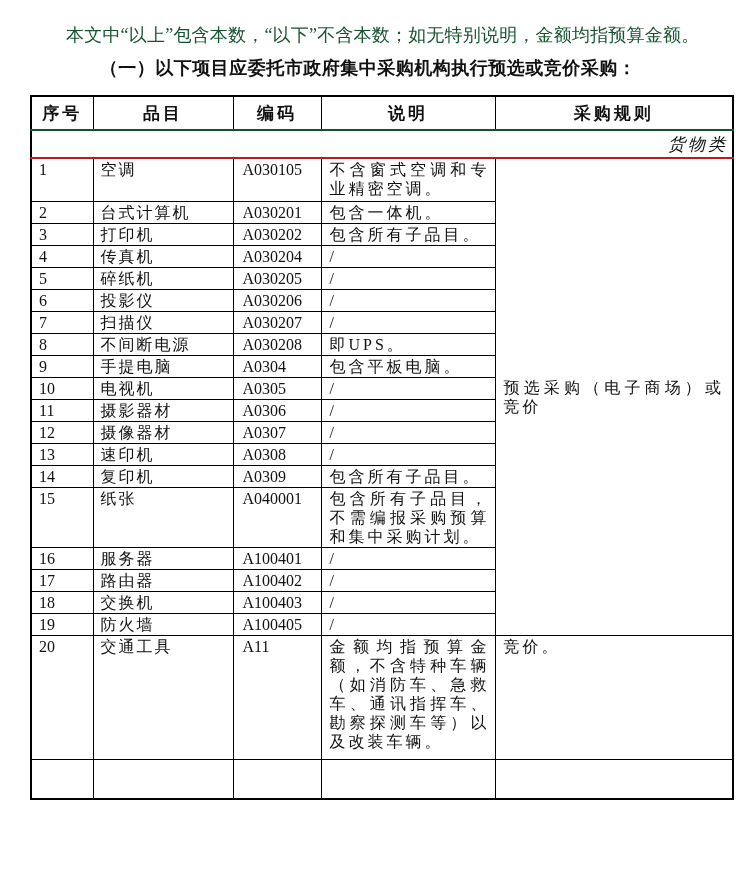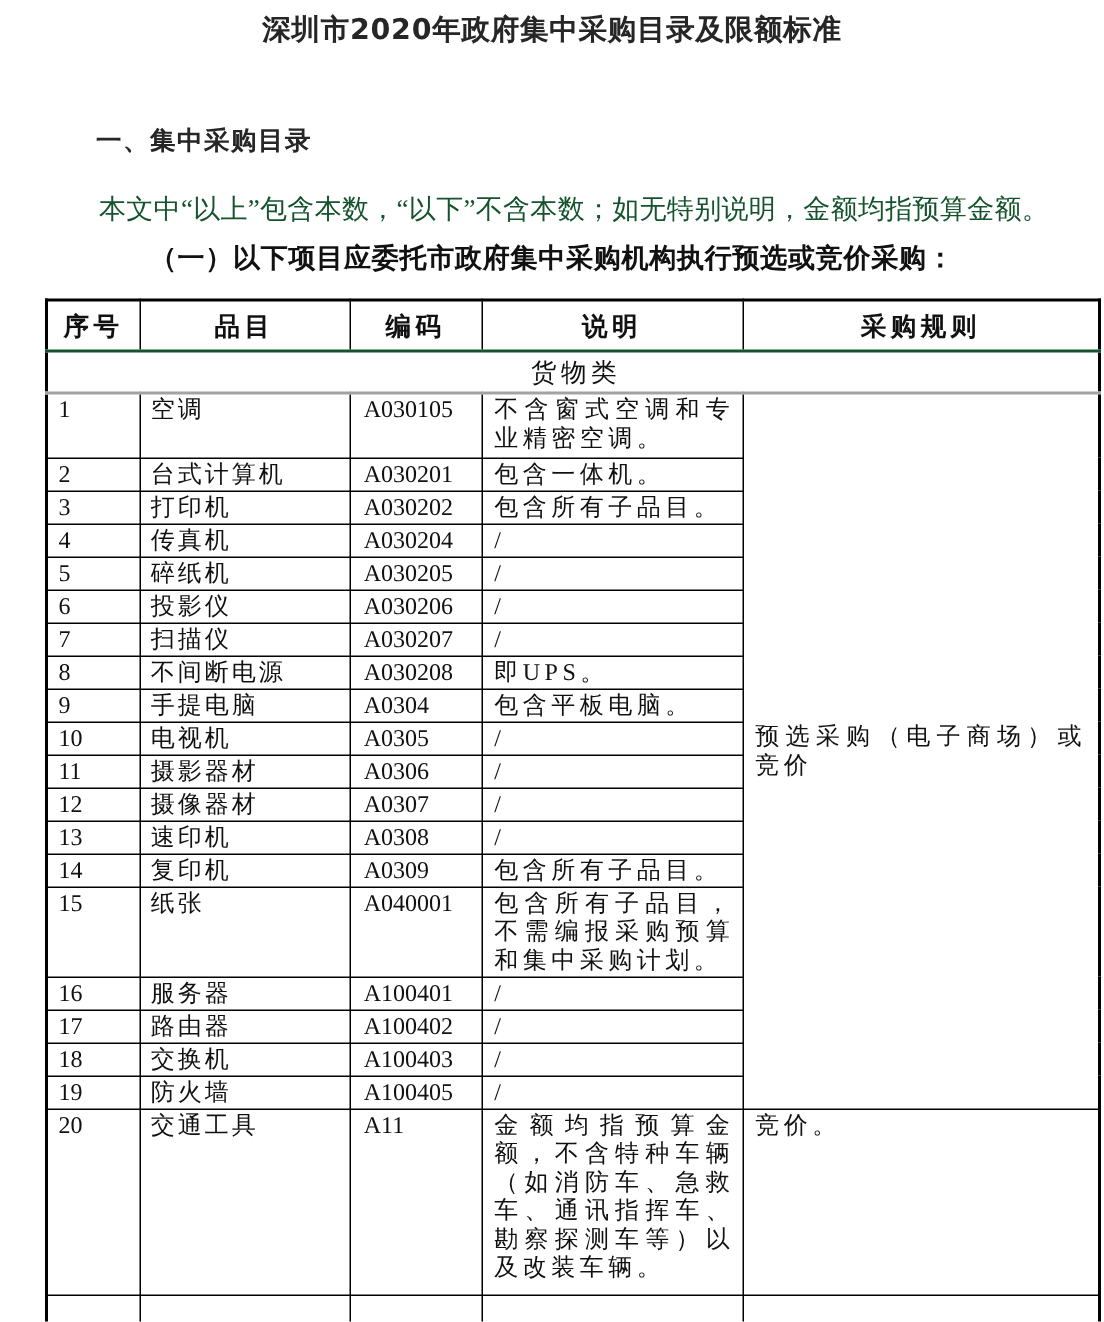--- a/index.html
+++ b/index.html
@@ -76,44 +76,43 @@
     font-weight: bold;
     text-align: center;
     vertical-align: middle;
     font-size: 17px;
     letter-spacing: 3px;
     border-bottom: 2px solid #14532d;
     padding: 2px;
   }
   .cat-table tr.category-row td {
     height: 28px;
-    text-align: center;
+    text-align: right;
     vertical-align: middle;
     font-size: 17px;
     letter-spacing: 3px;
-    border-bottom: 2px solid #a3a3a3;
+    border-bottom: 2px solid #b91c1c;
+    font-style: italic;
   }
   .cat-table td.no-cell   { padding-left: 7px; }
   .cat-table td.item-cell { padding-left: 7px; letter-spacing: 2px; }
   .cat-table td.code-cell { padding-left: 9px; }
   .cat-table td.desc-cell { text-align: justify; letter-spacing: 3px; padding-right: 5px; }
   .cat-table td.rule-cell {
     vertical-align: middle;
     text-align: justify;
     letter-spacing: 3px;
     padding: 0 8px;
   }
   .cat-table td.rule-cell-top { text-align: justify; letter-spacing: 3px; }
 </style>
 </head>
 <body>
 
 <div class="page">
-  <div class="doc-title">深圳市2020年政府集中采购目录及限额标准</div>
-  <div class="sec-heading">一、集中采购目录</div>
   <p class="intro">本文中“以上”包含本数，“以下”不含本数；如无特别说明，金额均指预算金额。</p>
   <div class="sub-heading">（一）以下项目应委托市政府集中采购机构执行预选或竞价采购：</div>
 
   <table class="cat-table">
     <colgroup>
       <col class="c-no">
         <col class="c-item">
         <col class="c-code">
         <col class="c-desc">
         <col class="c-rule">

